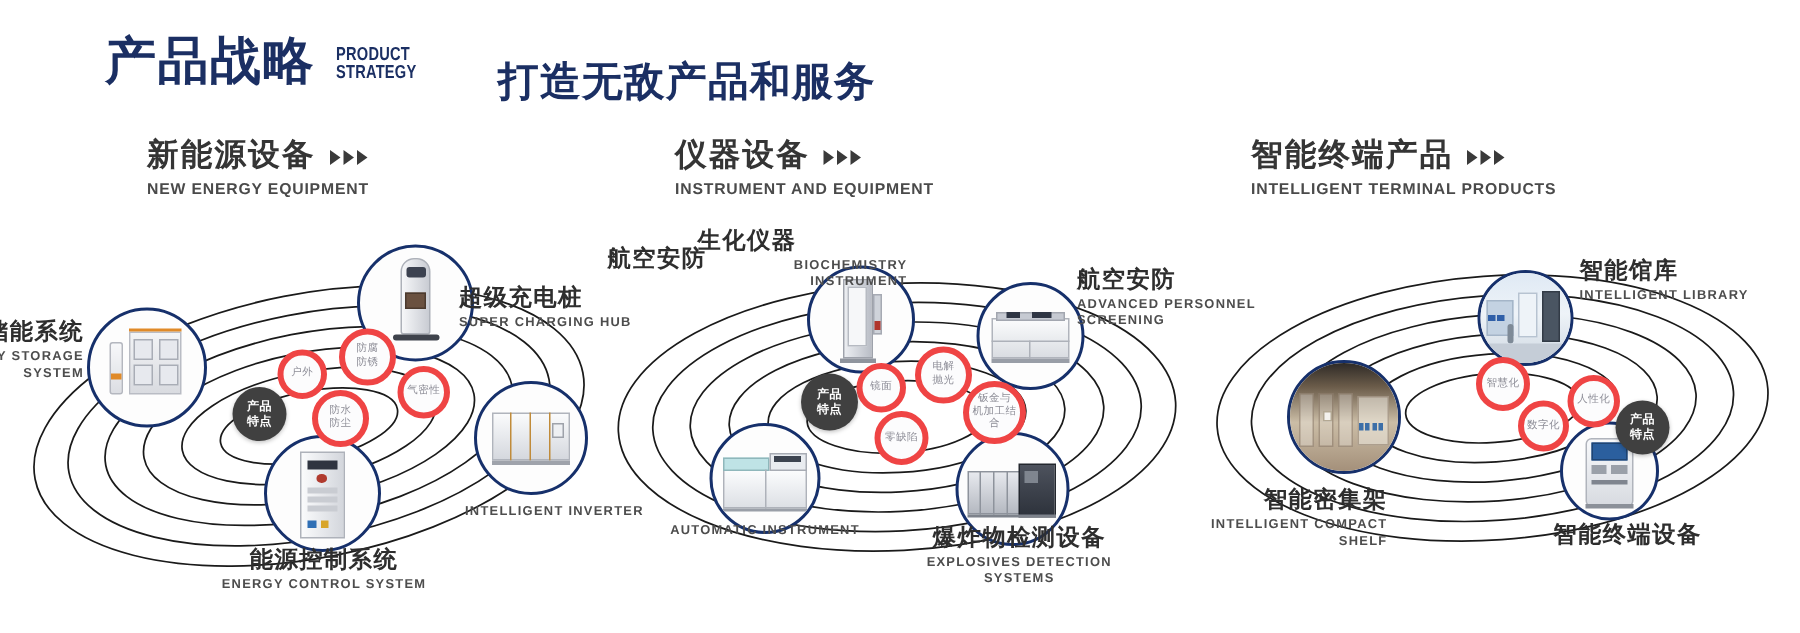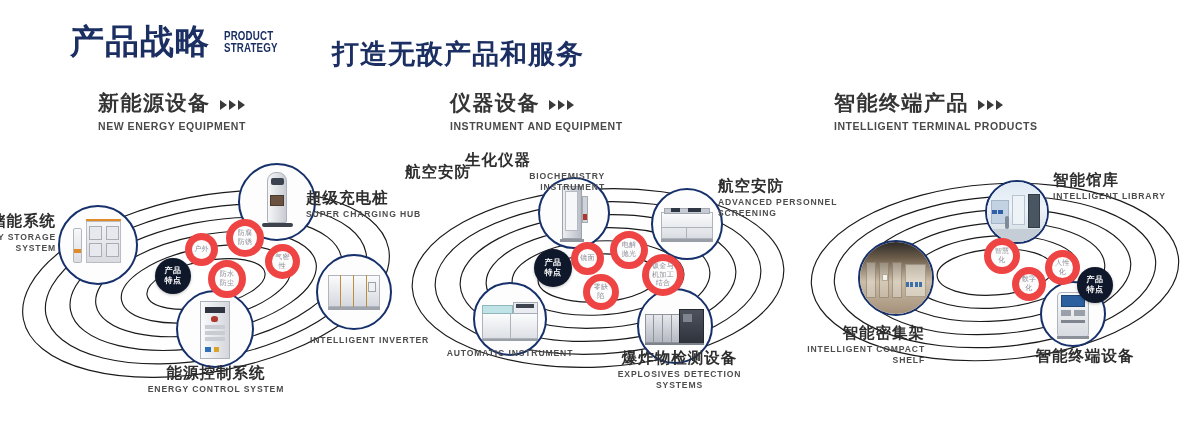--- a/index.html
+++ b/index.html
@@ -58,29 +58,29 @@
     position:absolute;border-radius:50%;
     border:2.5px solid #16306b;background:#fdfdfd;
     box-sizing:border-box;overflow:hidden;
     display:flex;align-items:center;justify-content:center;
   }
   .node .art{position:absolute;inset:0;}
 
   
   .bub{
     position:absolute;border-radius:50%;
-    border:7px solid #ef4444;background:#fcfcfd;
+    border:4px solid #ef4444;background:#fcfcfd;
     display:flex;align-items:center;justify-content:center;text-align:center;
     color:#8d8d97;font-size:7px;line-height:1.25;letter-spacing:.3px;
     font-family:Liberation Mono, monospace;
     box-sizing:border-box;padding:2px;
   }
   .core{
     position:absolute;border-radius:50%;
-    background:#0f172a;color:#fff;
+    background:#404040;color:#fff;
     display:flex;align-items:center;justify-content:center;
     font-size:8px;font-weight:bold;line-height:1.22;letter-spacing:.4px;
     font-family:"DejaVu Sans","Liberation Sans",sans-serif;
     box-shadow:0 1px 3px rgba(0,0,0,.25);
   }
 
   
   .cap{position:absolute;white-space:nowrap;}
   .cap .cn{
     font-size:15.5px;font-weight:bold;color:#2e2e2e;letter-spacing:1px;

